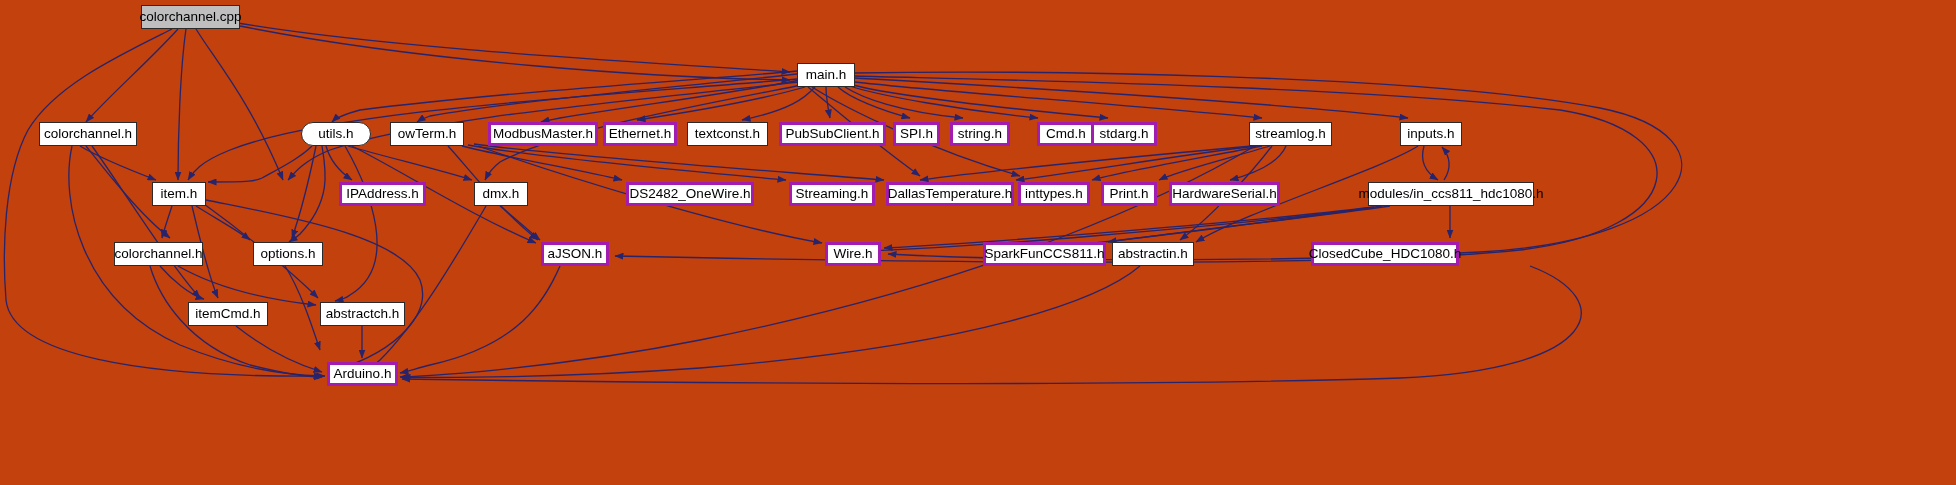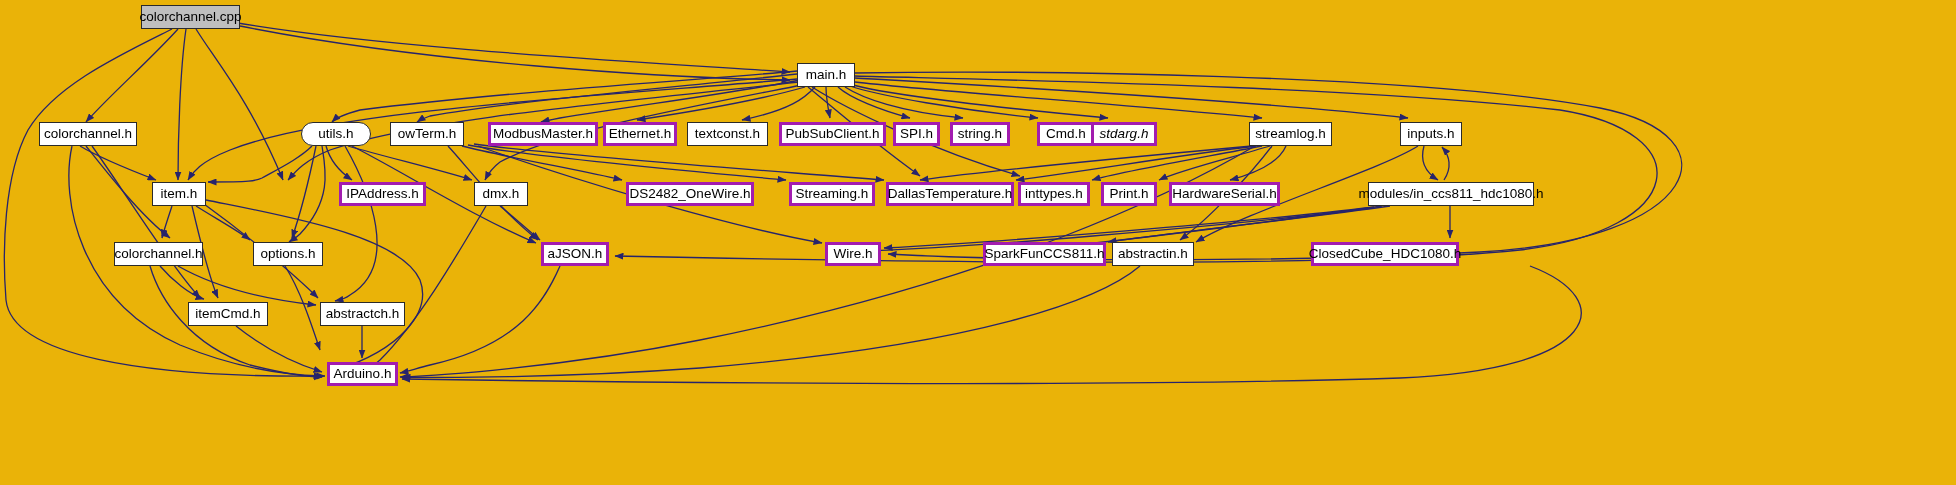--- a/index.html
+++ b/index.html
@@ -1,17 +1,17 @@
 <!DOCTYPE html>
 <html><head>
 <meta charset="utf-8">
 <style>
   html,body{margin:0;padding:0;background:#ffffff;}
   body{font-family:"Liberation Sans",sans-serif;}
-  #graph{position:relative;width:1956px;height:485px;overflow:hidden;background:#eab308;}
+  #graph{position:relative;width:1956px;height:485px;overflow:hidden;background:#c2410c;}
   #edges{position:absolute;left:0;top:0;width:1956px;height:485px;}
   .node{
     position:absolute;
     box-sizing:border-box;
     display:flex;align-items:center;justify-content:center;
     font-size:13.5px;
     line-height:1;
     color:#000;
     white-space:nowrap;
     background:#ffffff;
@@ -131,21 +131,21 @@
   <div class="node solid" style="left:39px;top:122px;width:98px;height:24px;text-align:center;">colorchannel.h</div>
   <div class="node solid" style="left:301px;top:122px;width:70px;height:24px;border-radius:12px;">utils.h</div>
   <div class="node solid" style="left:390px;top:122px;width:74px;height:24px;">owTerm.h</div>
   <div class="node" style="left:488px;top:122px;width:110px;height:24px;">ModbusMaster.h</div>
   <div class="node" style="left:603px;top:122px;width:74px;height:24px;">Ethernet.h</div>
   <div class="node solid" style="left:687px;top:122px;width:81px;height:24px;">textconst.h</div>
   <div class="node" style="left:779px;top:122px;width:107px;height:24px;">PubSubClient.h</div>
   <div class="node" style="left:893px;top:122px;width:47px;height:24px;">SPI.h</div>
   <div class="node" style="left:950px;top:122px;width:60px;height:24px;">string.h</div>
   <div class="node" style="left:1021px;top:122px;width:58px;height:24px;margin-left:16px;">Cmd.h</div>
-  <div class="node" style="left:1091px;top:122px;width:66px;height:24px;font-style:italic;">stdarg.h</div>
+  <div class="node" style="left:1091px;top:122px;width:66px;height:24px;">stdarg.h</div>
   <div class="node solid" style="left:1249px;top:122px;width:83px;height:24px;">streamlog.h</div>
   <div class="node solid" style="left:1400px;top:122px;width:62px;height:24px;">inputs.h</div>
 
   <div class="node solid" style="left:152px;top:182px;width:54px;height:24px;">item.h</div>
   <div class="node" style="left:339px;top:182px;width:87px;height:24px;">IPAddress.h</div>
   <div class="node solid" style="left:474px;top:182px;width:54px;height:24px;">dmx.h</div>
   <div class="node" style="left:626px;top:182px;width:128px;height:24px;">DS2482_OneWire.h</div>
   <div class="node" style="left:789px;top:182px;width:86px;height:24px;">Streaming.h</div>
   <div class="node" style="left:886px;top:182px;width:128px;height:24px;">DallasTemperature.h</div>
   <div class="node" style="left:1018px;top:182px;width:72px;height:24px;">inttypes.h</div>

